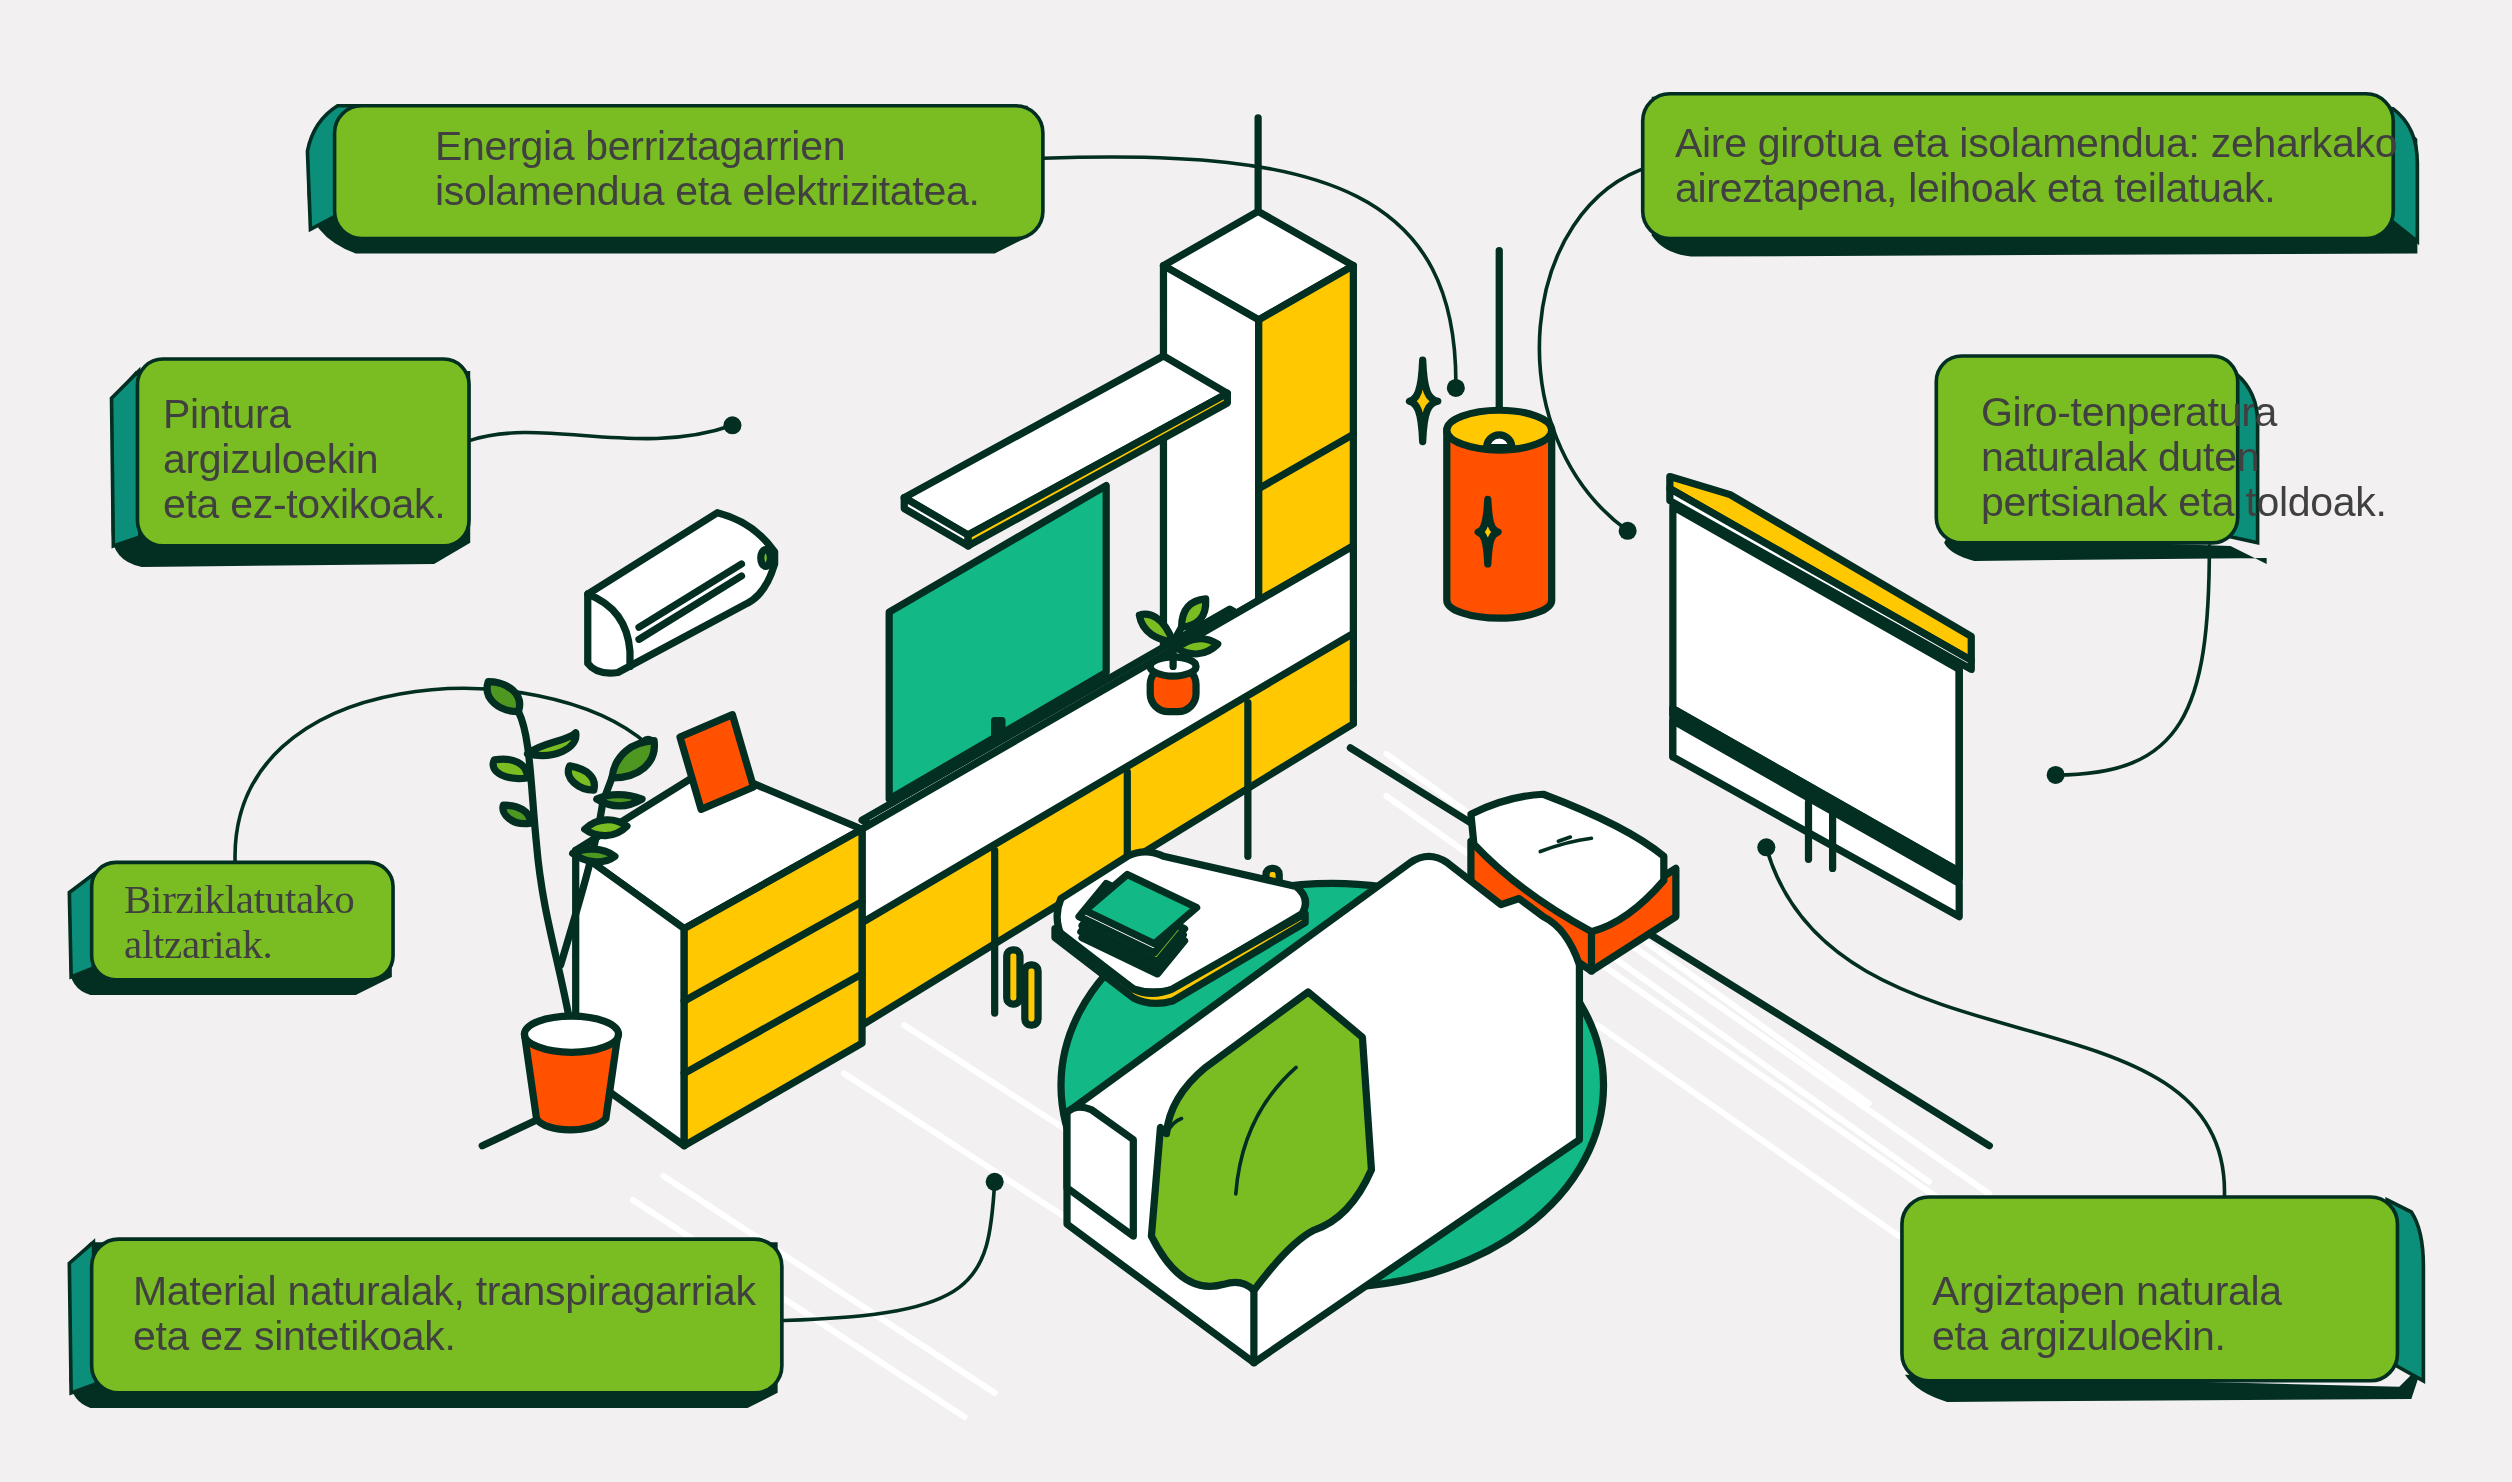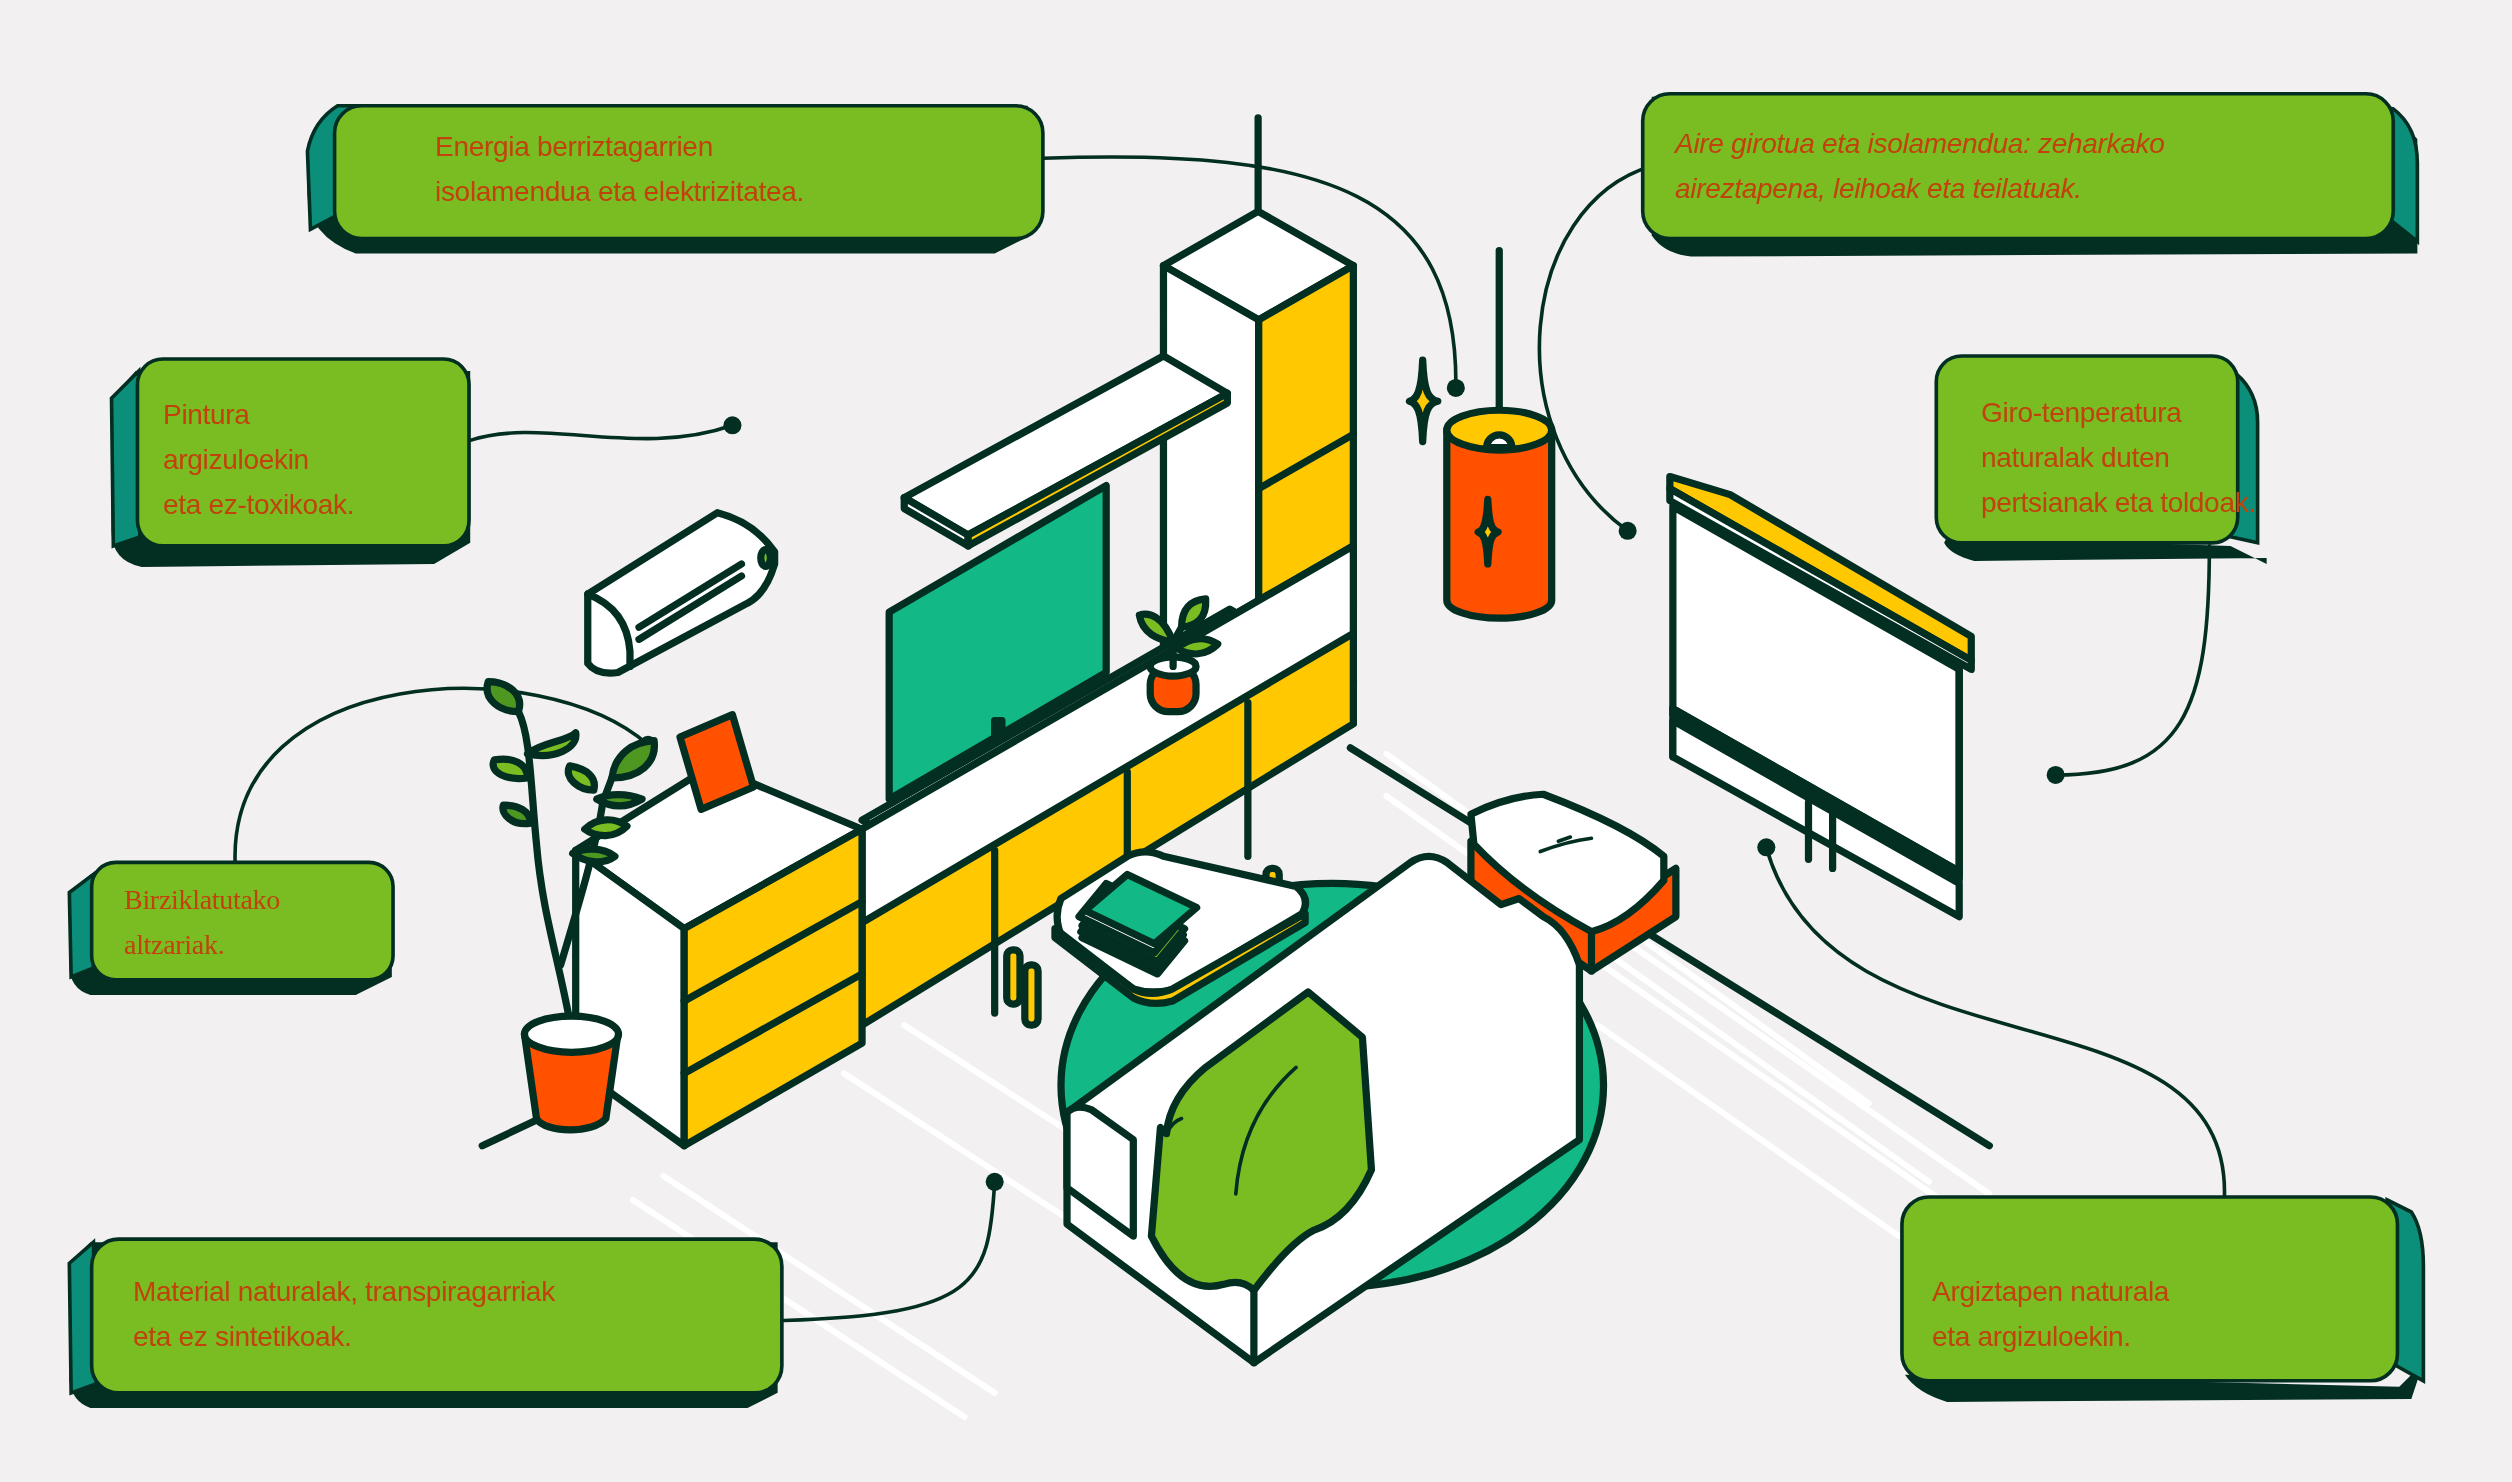--- a/index.html
+++ b/index.html
@@ -5,22 +5,22 @@
   html, body { margin: 0; padding: 0; background: #f2f0f1; }
   body { width: 2512px; height: 1483px; overflow: hidden; position: relative; }
   #scene { position: absolute; left: 0; top: 0; width: 2512px; height: 1483px; }
   .ink { stroke: #032e22; stroke-width: 12; stroke-linejoin: round; stroke-linecap: round; }
   .thin { stroke: #032e22; stroke-width: 6; fill: none; stroke-linecap: round; }
   .floorline { stroke: #ffffff; stroke-width: 10; stroke-linecap: round; }
   .label {
     position: absolute;
     box-sizing: border-box;
     font-family: "Liberation Sans", sans-serif;
-    color: #c2410c;
-    font-size: 28px;
+    color: #404040;
+    font-size: 41px;
     line-height: 45px;
     letter-spacing: -0.3px;
   }
   .label .line { display: block; white-space: nowrap; }
 </style>
 </head>
 <body>
 
 <svg id="scene" viewBox="0 0 4167 2459" xmlns="http://www.w3.org/2000/svg">
   <rect x="0" y="0" width="4167" height="2459" fill="#f2f0f1"></rect>
@@ -233,21 +233,21 @@
     <path d="M3160 2280 L3980 2300 L4020 2260 L4000 2320 L3230 2325 Q3180 2310 3160 2280Z" fill="#032e22"></path>
     <path d="M3960 1990 L4000 2010 Q4020 2040 4020 2100 L4020 2290 L3975 2265Z" fill="#0c8f7a" stroke="#032e22" stroke-width="6"></path>
     <rect x="3155" y="1985" width="822" height="305" rx="45" fill="#7abd22" stroke="#032e22" stroke-width="6"></rect>
   </g>
 </svg>
 
 <div class="label" style="left:435px; top:124px;">
   <span class="line">Energia berriztagarrien</span>
   <span class="line">isolamendua eta elektrizitatea.</span>
 </div>
-<div class="label" style="left:1675px; top:121px;font-style:italic;">
+<div class="label" style="left:1675px; top:121px;">
   <span class="line">Aire girotua eta isolamendua: zeharkako</span>
   <span class="line">aireztapena, leihoak eta teilatuak.</span>
 </div>
 <div class="label" style="left:163px; top:392px;">
   <span class="line">Pintura</span>
   <span class="line">argizuloekin</span>
   <span class="line">eta ez-toxikoak.</span>
 </div>
 <div class="label" style="left:1981px; top:390px;">
   <span class="line">Giro-tenperatura</span>

